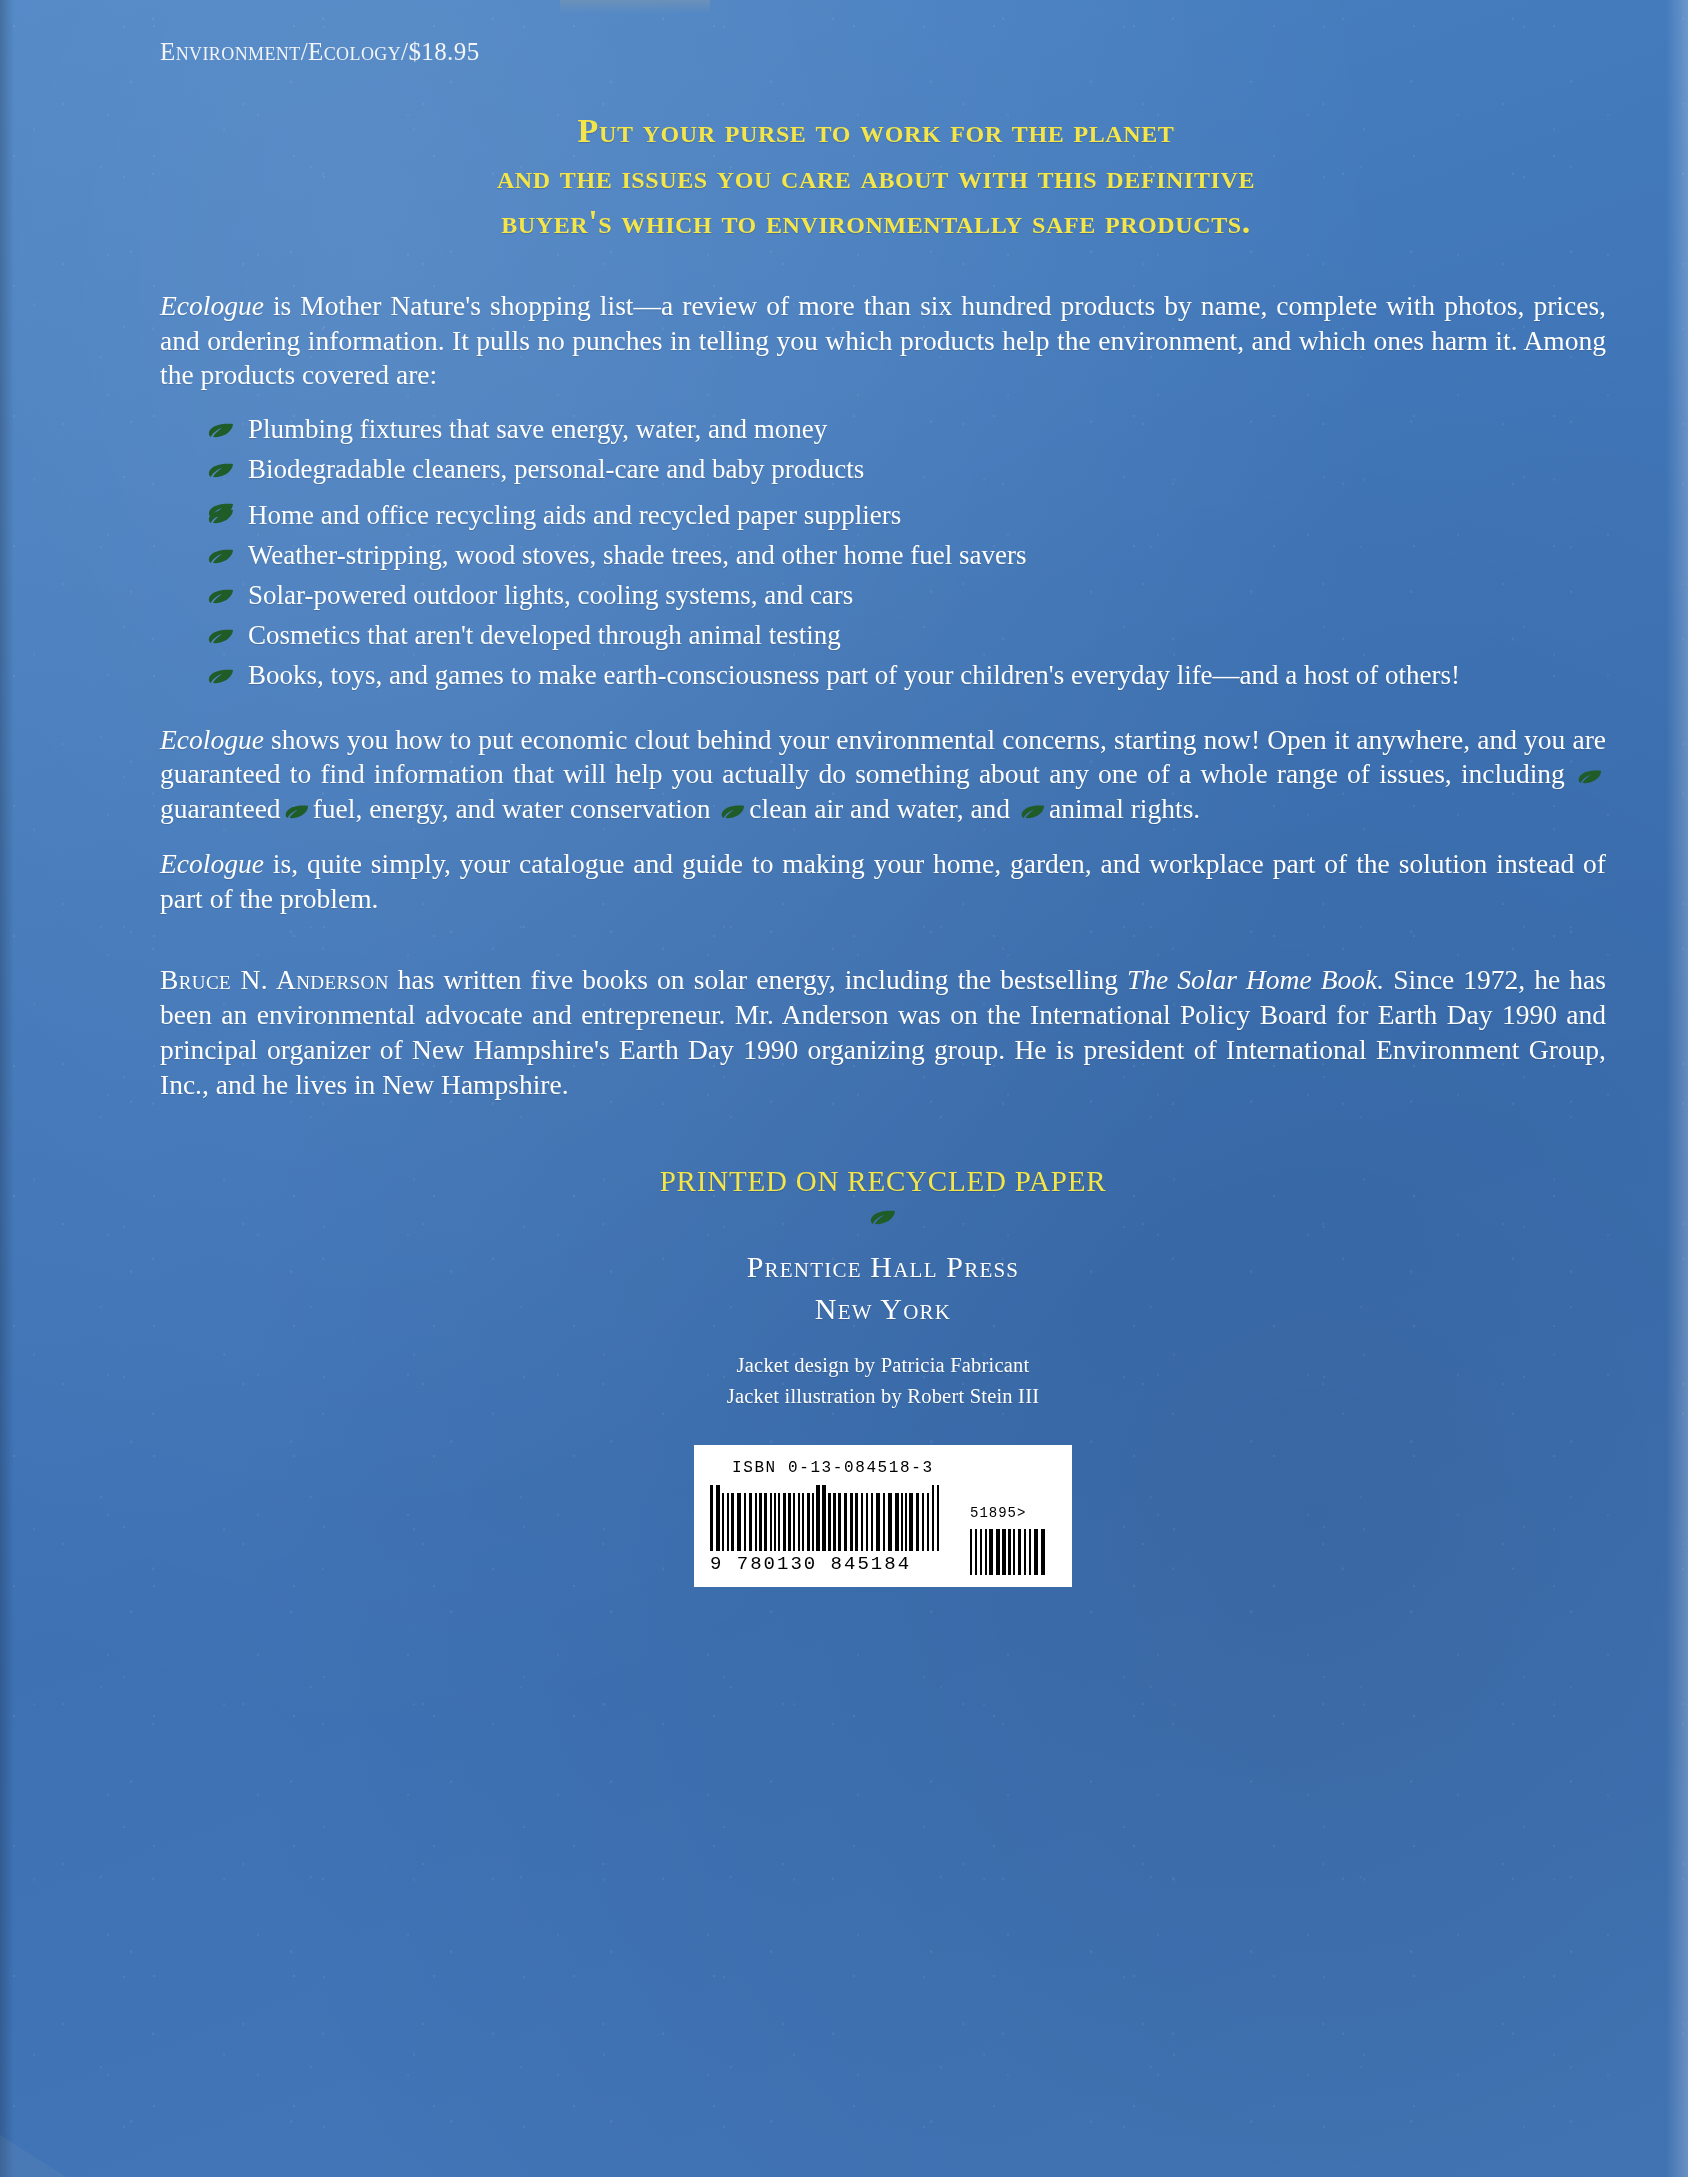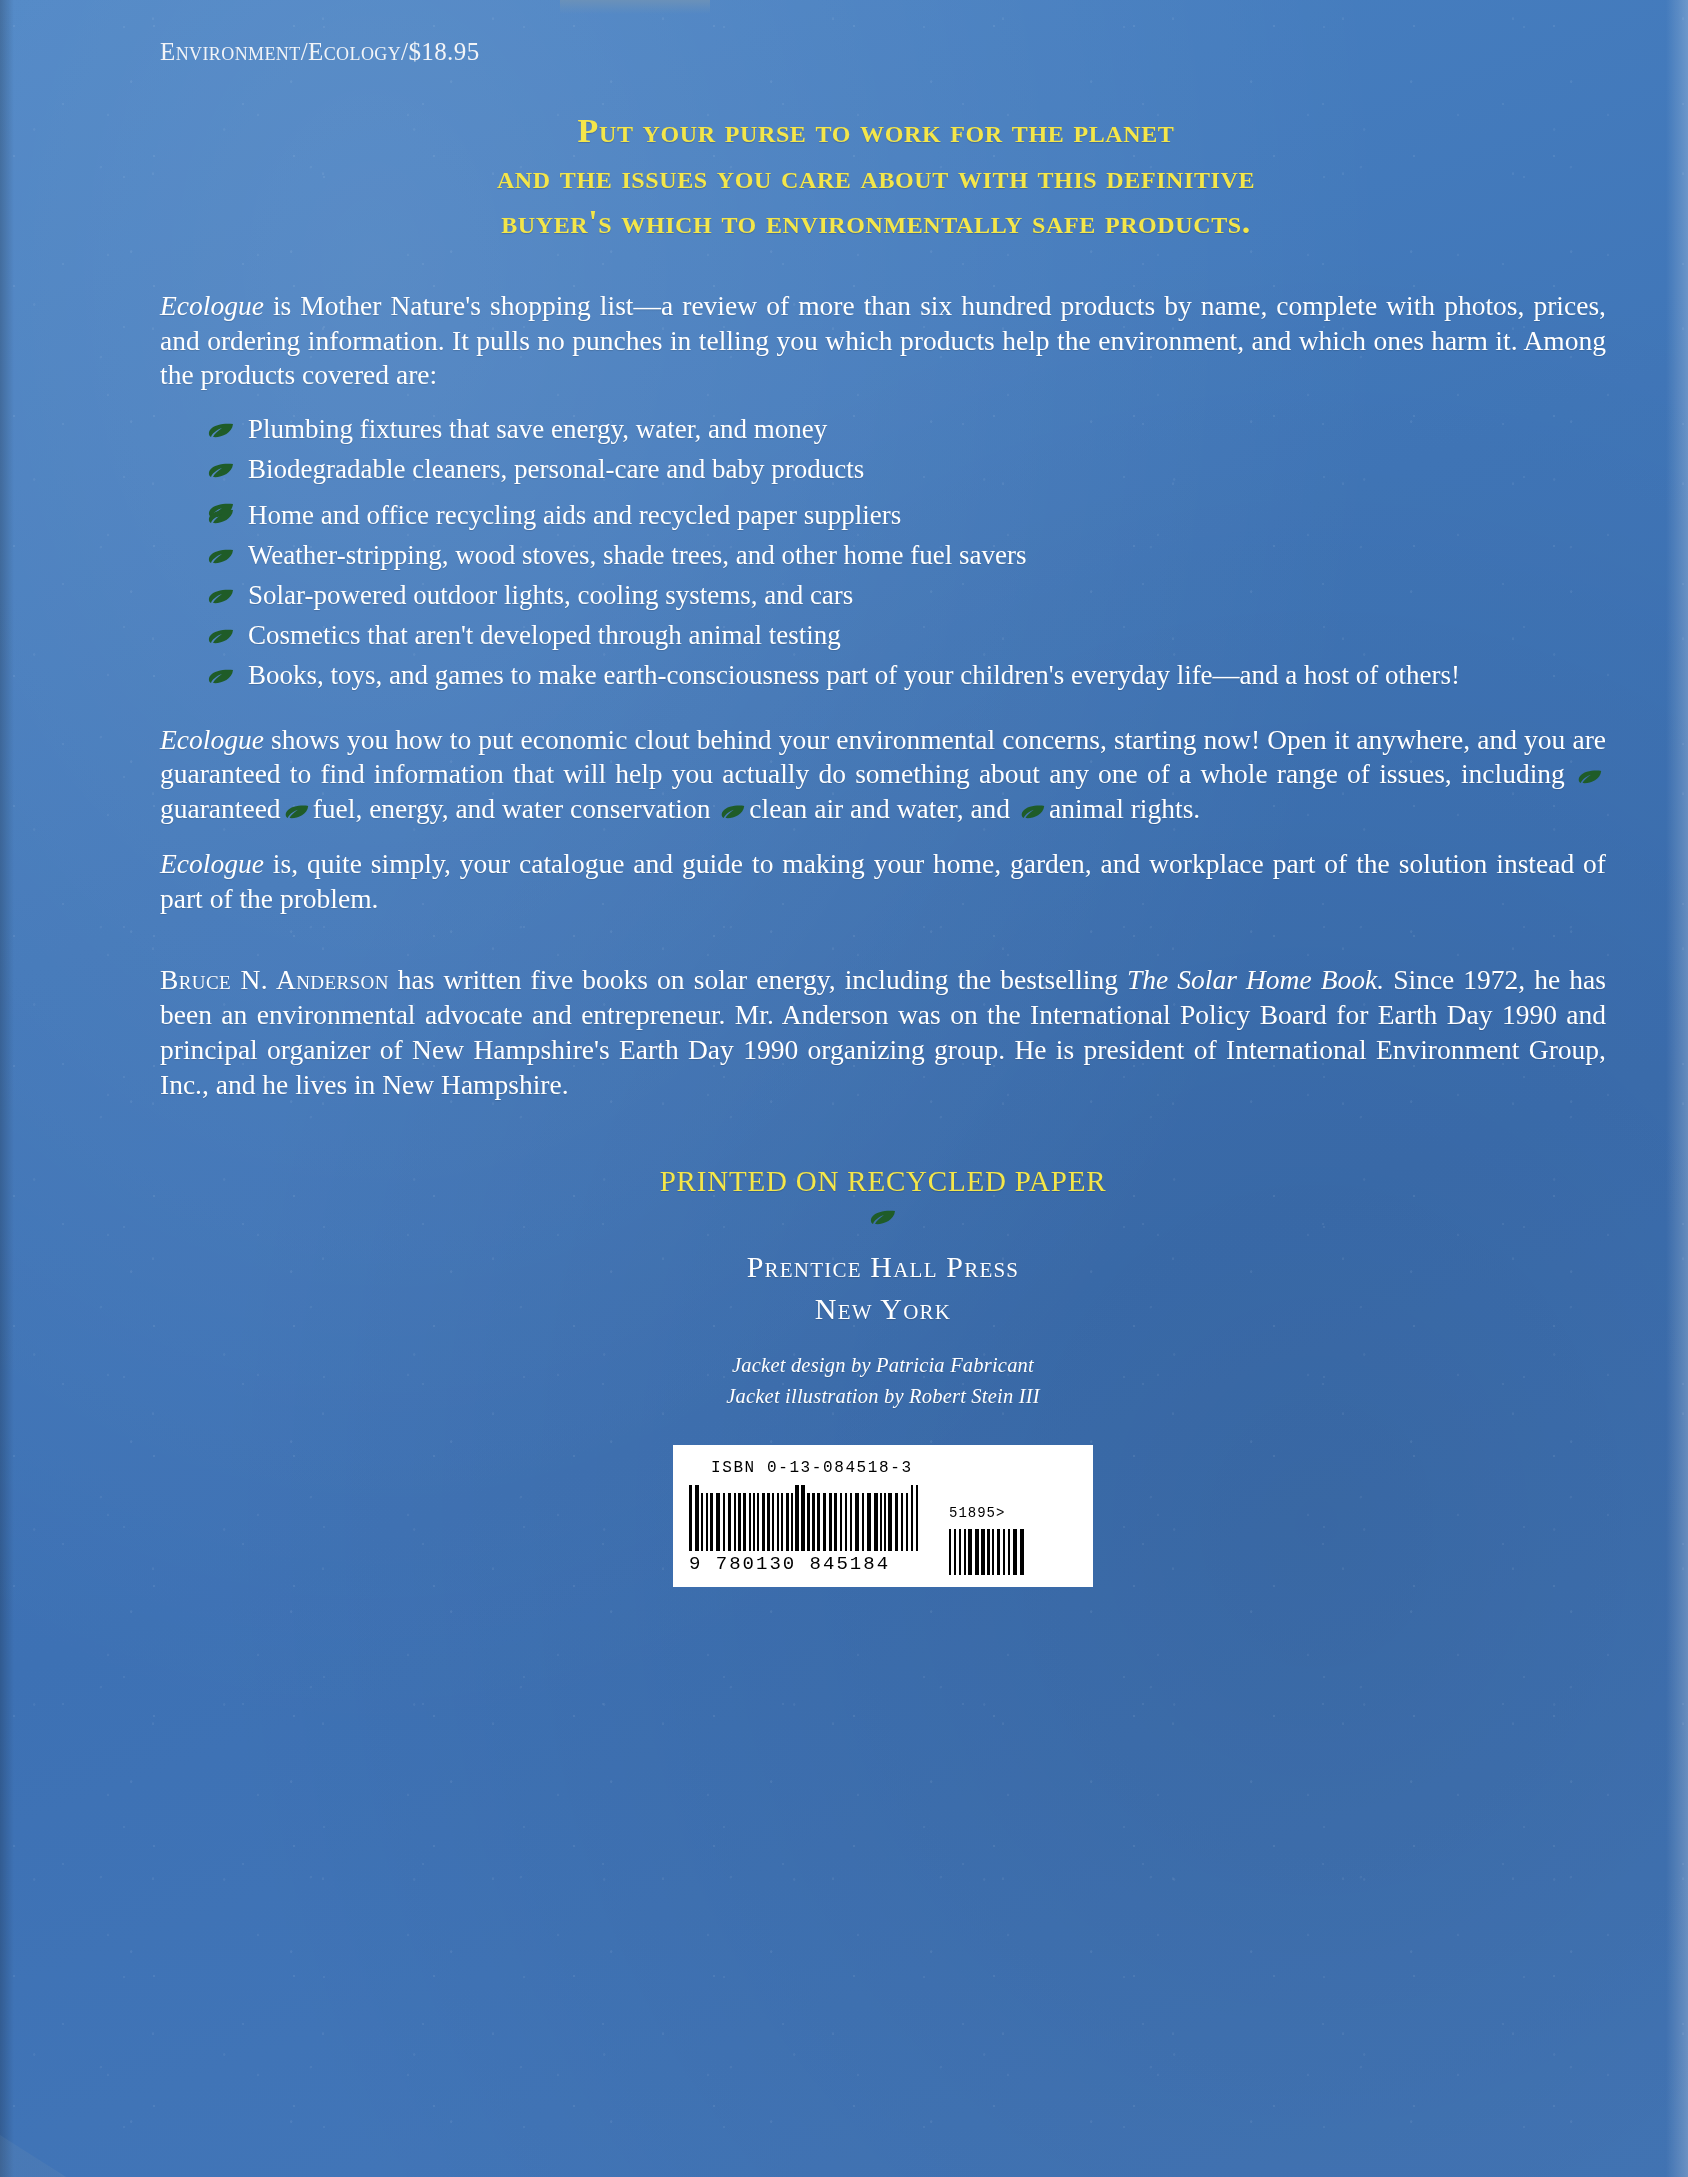--- a/index.html
+++ b/index.html
@@ -167,28 +167,27 @@
     font-size: 30px;
     font-variant: small-caps;
     letter-spacing: 1.2px;
     line-height: 1.4;
     text-shadow: 0 1px 1px rgba(0,0,0,0.16);
   }
   .credits {
     text-align: center;
     margin-top: 20px;
     font-size: 20.5px;
-    font-style: italic;
     line-height: 1.5;
     letter-spacing: 0.2px;
     text-shadow: 0 1px 1px rgba(0,0,0,0.16);
   }
   .barcode-wrap {
     margin: 34px auto 0 auto;
-    width: 420px;
+    width: 378px;
     background: #ffffff;
     padding: 14px 16px 12px 16px;
     box-sizing: border-box;
   }
   .isbn-text {
     font-family: "Liberation Mono", monospace;
     font-size: 16px;
     color: #000;
     letter-spacing: 1.6px;
     margin-bottom: 8px;

